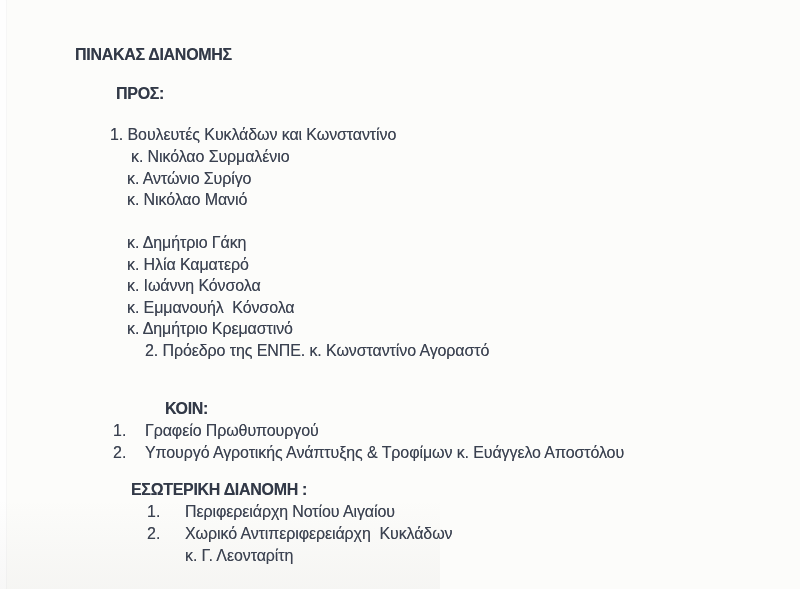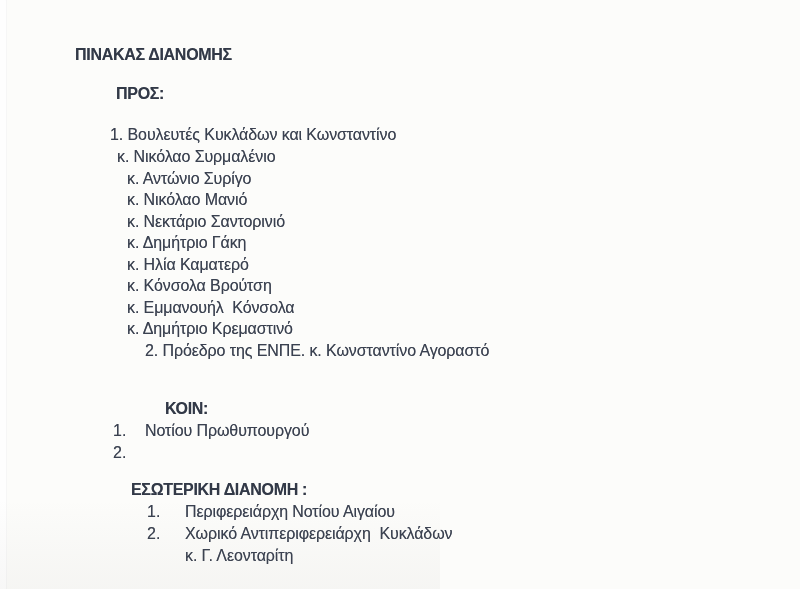--- a/index.html
+++ b/index.html
@@ -62,38 +62,38 @@
 <div class="page">
 
   <div class="scan-edge-left"></div>
 
   <div class="line bold" style="left:75px; top:45px;">ΠΙΝΑΚΑΣ ΔΙΑΝΟΜΗΣ</div>
 
   <div class="line bold" style="left:116px; top:84px;">ΠΡΟΣ:</div>
 
   <div class="line" style="left:110px; top:125px;"><span class="num">1.</span><span> </span><span>Βουλευτές Κυκλάδων και Κωνσταντίνο</span></div>
 
-  <div class="line" style="left:117px; top:147px;text-align:right;">κ. Νικόλαο Συρμαλένιο</div>
+  <div class="line" style="left:131px; top:147px;text-align:right;">κ. Νικόλαο Συρμαλένιο</div>
   <div class="line" style="left:127px; top:169px;">κ. Αντώνιο Συρίγο</div>
   <div class="line" style="left:127px; top:190px;">κ. Νικόλαο Μανιό</div>
-  <div class="line" style="left:127px; top:212px;">κ. Νεκτάριο Σαντορινιό</div>
   <div class="line" style="left:127px; top:233px;">κ. Δημήτριο Γάκη</div>
   <div class="line" style="left:127px; top:255px;">κ. Ηλία Καματερό</div>
-  <div class="line" style="left:127px; top:276px;">κ. Κόνσολα Βρούτση</div>
+  <div class="line" style="left:127px; top:276px;">κ. Ιωάννη Κόνσολα</div>
   <div class="line" style="left:127px; top:319px;">κ. Δημήτριο Κρεμαστινό</div>
   <div class="line" style="left:127px; top:298px;">κ. Εμμανουήλ  Κόνσολα</div>
 
   <div class="line" style="left:128px; top:341px;margin-left:17px;"><span class="num">2.</span><span> </span><span>Πρόεδρο της ΕΝΠΕ. κ. Κωνσταντίνο Αγοραστό</span></div>
 
   <div class="line bold" style="left:128px; top:399px;margin-left:37px;">ΚΟΙΝ:</div>
 
   <div class="tab-num" style="left:113px; top:421px;">1.</div>
-  <div class="line" style="left:145px; top:421px;">Νοτίου Πρωθυπουργού</div>
+  <div class="line" style="left:145px; top:421px;">Γραφείο Πρωθυπουργού</div>
 
   <div class="tab-num" style="left:113px; top:443px;">2.</div>
+  <div class="line" style="left:145px; top:443px;">Υπουργό Αγροτικής Ανάπτυξης &amp; Τροφίμων κ. Ευάγγελο Αποστόλου</div>
 
   <div class="line bold" style="left:131px; top:480px;">ΕΣΩΤΕΡΙΚΗ ΔΙΑΝΟΜΗ :</div>
 
   <div class="tab-num" style="left:147px; top:502px;">1.</div>
   <div class="line" style="left:185px; top:502px;">Περιφερειάρχη Νοτίου Αιγαίου</div>
 
   <div class="tab-num" style="left:147px; top:524px;">2.</div>
   <div class="line" style="left:185px; top:524px;">Χωρικό Αντιπεριφερειάρχη  Κυκλάδων</div>
 
   <div class="line" style="left:185px; top:546px;">κ. Γ. Λεονταρίτη</div>

